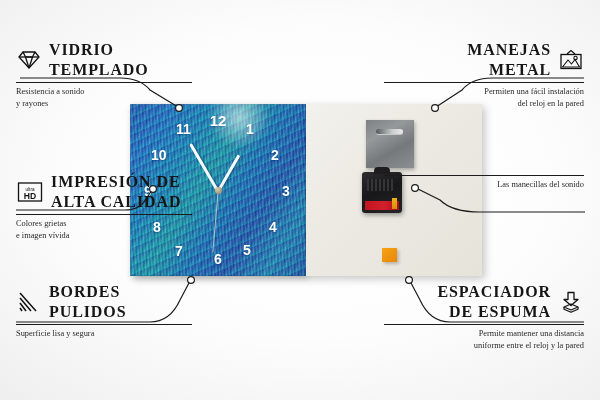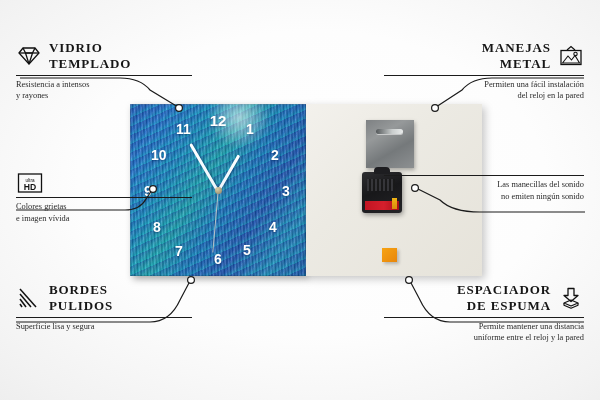--- a/index.html
+++ b/index.html
@@ -65,21 +65,21 @@
        background:repeating-linear-gradient(90deg,#3a3a3e 0 2px,#191919 2px 4px);opacity:.85;}
   #foam-spacer{position:absolute;left:76px;top:144px;width:15px;height:14px;
        background:linear-gradient(140deg,#f7a313,#e8860a);
        box-shadow:2px 2px 3px rgba(0,0,0,.22);}
   
   .callout{position:absolute;width:200px;}
   .callout.left{text-align:left;}
   .callout.right{text-align:right;}
   .head{display:flex;align-items:center;gap:7px;}
   .callout.right .head{justify-content:flex-end;}
-  .title{font-family:"Liberation Serif",serif;font-weight:700;font-size:13px;
+  .title{font-family:"Liberation Serif",serif;font-weight:700;font-size:16px;
       letter-spacing:.9px;color:#161616;line-height:1.22;text-transform:uppercase;}
   .rule{height:1.3px;background:#1b1b1b;margin:3px 0 3px 0;}
   .desc{font-family:"Liberation Serif",serif;font-size:8.4px;color:#2a2a2a;line-height:1.34;}
   .ic{flex:0 0 auto;width:26px;height:22px;color:#111;text-align:right;}
   .ic svg{display:block;width:100%;height:100%;}
   
   #leads{position:absolute;left:0;top:0;width:600px;height:400px;pointer-events:none;}
 </style>
 </head>
 <body>
@@ -153,32 +153,36 @@
               <path d="M9.5 8 H16.5"></path>
         </g>
           </svg>
       </span>
       <span>
         <div class="title">VIDRIO</div>
         <div class="title">TEMPLADO</div>
       </span>
     </div>
     <div class="rule" style="width:176px;"></div>
-    <div class="desc">Resistencia a intensos</div>
+    <div class="desc">Resistencia a sonido</div>
     <div class="desc">y rayones</div>
   </div>
 
   <div class="callout left" style="left:16px;top:172px;">
     <div class="head">
       <span class="ic" style="width:28px;">
         <svg viewBox="0 0 28 22">
           <rect x="2.5" y="2" width="23" height="18" fill="none" stroke="currentColor" stroke-width="1.3"></rect>
           <text x="14" y="9.6" font-family="Liberation Sans, sans-serif" font-size="4.6" text-anchor="middle" fill="currentColor">ultra</text>
           <text x="14" y="17.6" font-family="Liberation Sans, sans-serif" font-size="8.6" font-weight="bold" text-anchor="middle" fill="currentColor">HD</text>
         </svg>
+      </span>
+      <span>
+        <div class="title">IMPRESIÓN DE</div>
+        <div class="title">ALTA CALIDAD</div>
       </span>
     </div>
     <div class="rule" style="width:176px;"></div>
     <div class="desc">Colores grietas</div>
     <div class="desc">e imagen vívida</div>
   </div>
 
   <div class="callout left" style="left:16px;top:282px;">
     <div class="head">
       <span class="ic">
@@ -216,21 +220,20 @@
       </span>
     </div>
     <div class="rule" style="width:200px;margin-left:0;"></div>
     <div class="desc">Permiten una fácil instalación</div>
     <div class="desc">del reloj en la pared</div>
   </div>
 
   <div class="callout right" style="left:384px;top:172px;">
     <div class="rule" style="width:200px;"></div>
     <div class="desc">Las manecillas del sonido</div>
-    <div class="desc">no emiten ningún sonido</div>
   </div>
 
   <div class="callout right" style="left:384px;top:282px;">
     <div class="head">
       <span>
         <div class="title">ESPACIADOR</div>
         <div class="title">DE ESPUMA</div>
       </span>
       <span class="ic">
         <svg viewBox="0 0 26 22">

